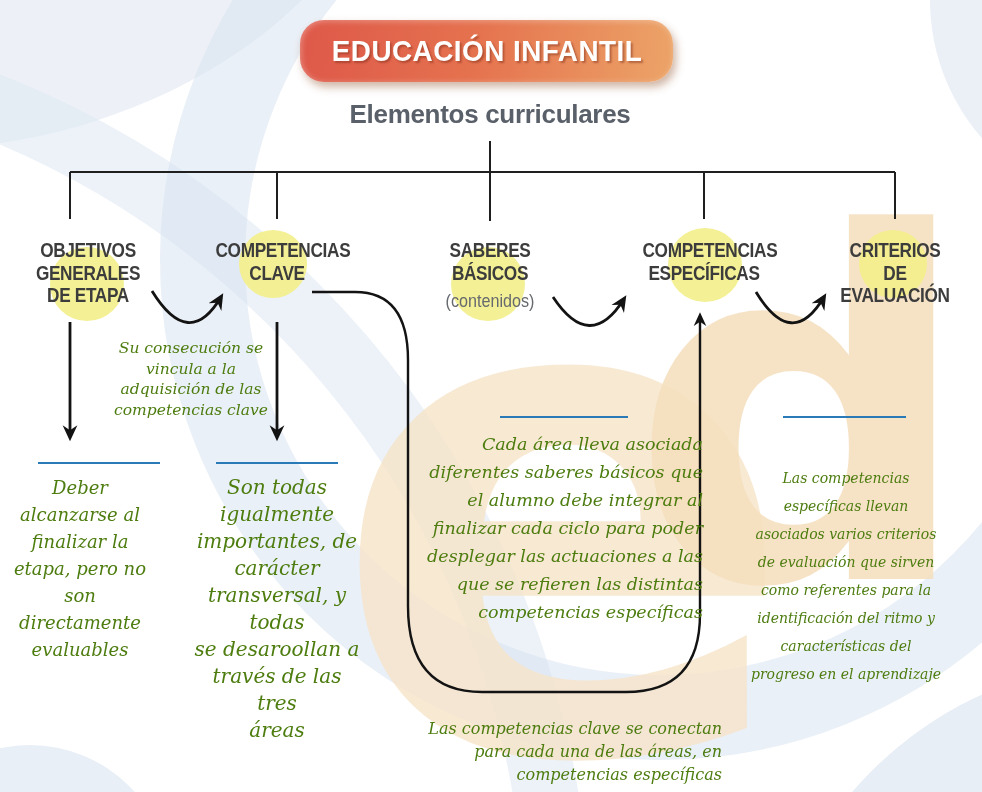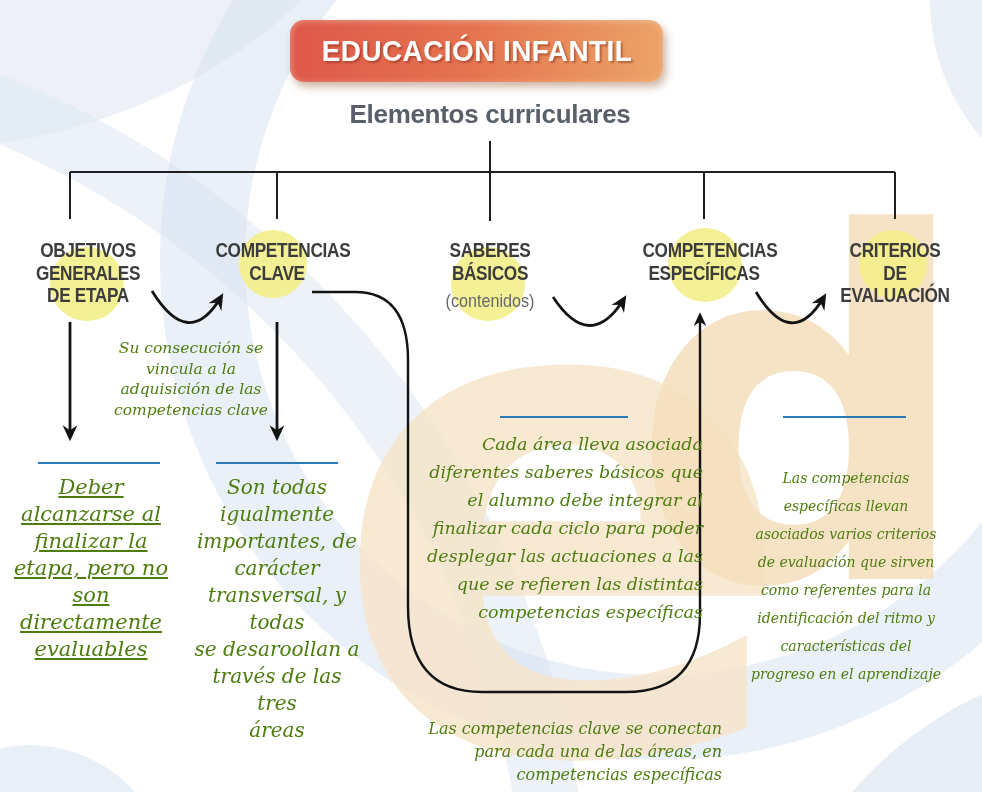--- a/index.html
+++ b/index.html
@@ -22,39 +22,39 @@
   #wm-d{left:630px;top:173px;font-size:480px;color:rgba(245,222,188,.85);}
   
   .hl{position:absolute;border-radius:50%;background:#f3ef8c;opacity:.92;}
   
   #links{position:absolute;left:0;top:0;z-index:3;}
   .tree{stroke:#1f1f1f;stroke-width:2;fill:none;}
   .rule{stroke:#2a7ab8;stroke-width:2;}
   .arrow{stroke:#131313;stroke-width:2.8;fill:none;}
   .ushape{stroke:#131313;stroke-width:2.4;fill:none;}
   
-  #banner{position:absolute;left:290px;top:20px;width:373px;height:62px;z-index:4;
-          border-radius:14px;background:linear-gradient(96deg,#de5849 0%,#e5734f 48%,#eca468 100%);
+  #banner{position:absolute;left:300px;top:20px;width:373px;height:62px;z-index:4;
+          border-radius:24px;background:linear-gradient(96deg,#de5849 0%,#e5734f 48%,#eca468 100%);
           box-shadow:3px 5px 8px rgba(150,90,55,.45), inset 1px 1px 6px rgba(255,255,255,.35);
           display:flex;align-items:center;justify-content:center;}
   #banner-label{color:#fff;font-size:30px;font-weight:bold;letter-spacing:.5px;
           transform:scaleX(.93);white-space:nowrap;
           text-shadow:2px 2px 2px rgba(120,40,20,.45);}
   #subtitle{position:absolute;left:290px;top:99px;width:400px;z-index:4;text-align:center;
           font-size:26px;font-weight:bold;color:#5a6069;letter-spacing:-.3px;}
   
   .node-label{position:absolute;z-index:4;text-align:center;color:#3c3c3c;font-weight:600;
           font-size:21px;line-height:22.5px;letter-spacing:-.4px;white-space:pre-line;
           transform:scaleX(.82);}
   .node-sub{position:absolute;z-index:4;text-align:center;color:#666a6e;font-size:19px;
           transform:scaleX(.85);}
   
   .note{position:absolute;z-index:4;text-align:center;color:#4d7c0f;white-space:pre-line;
         font-family:"DejaVu Serif",serif;font-style:italic;}
-  #note-objetivos{left:11px;top:474px;width:160px;font-size:21px;line-height:27px;text-decoration:underline;}
+  #note-objetivos{left:0;top:474px;width:160px;font-size:18px;line-height:27px;}
   #note-clave{left:192px;top:474px;width:170px;font-size:20px;line-height:27px;}
   #note-saberes{left:425px;top:430px;width:278px;font-size:17.5px;line-height:28px;text-align:right;}
   #note-criterios{left:710px;top:430px;width:272px;font-size:14px;line-height:28px;margin-top:34px;}
   #note-link{left:110px;top:338px;width:162px;font-size:15.5px;line-height:20.5px;}
   #note-bottom{left:390px;top:717px;width:332px;font-size:16px;line-height:23px;text-align:right;}
 </style>
 </head>
 <body>
 
 <div id="canvas">

